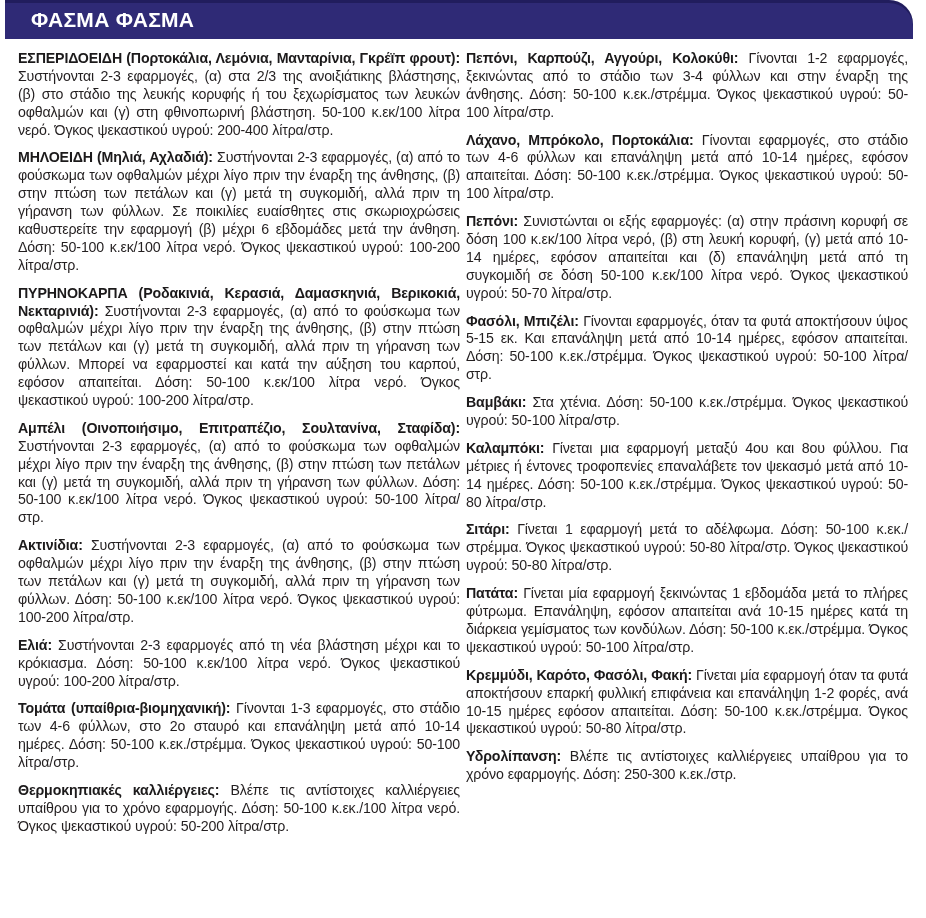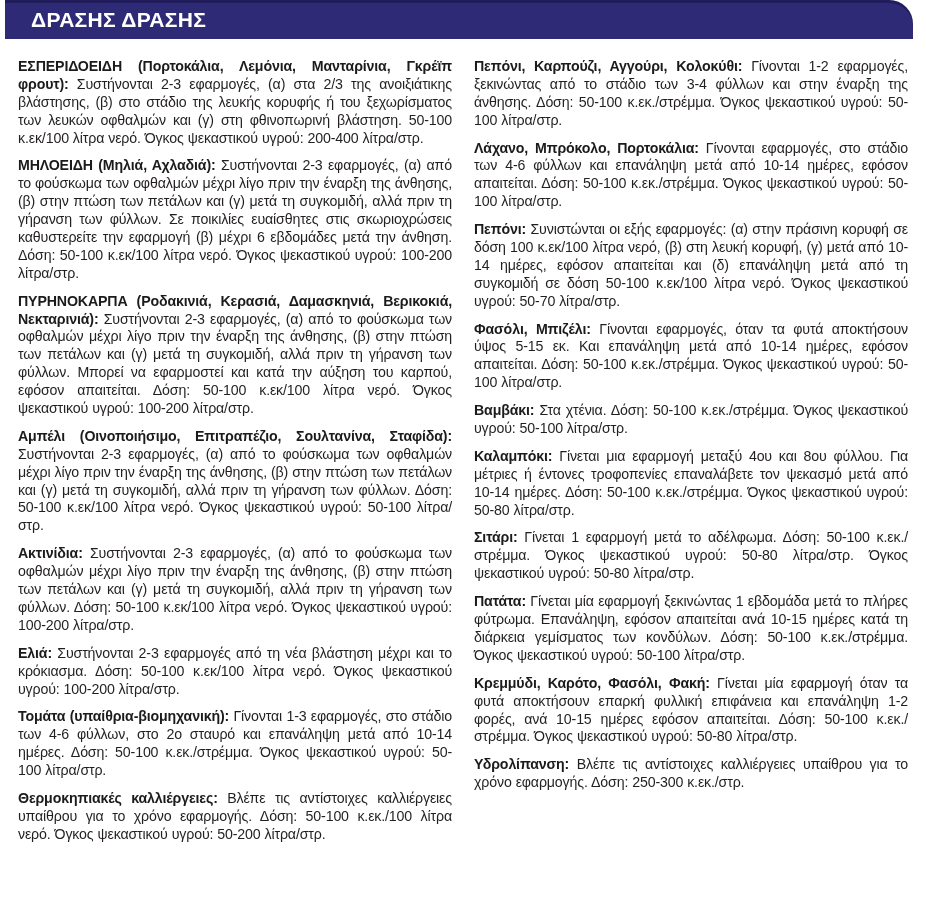--- a/index.html
+++ b/index.html
@@ -29,25 +29,25 @@
   }
   .header-title {
     color: #ffffff;
     font-weight: bold;
     font-size: 21px;
     padding-left: 26px;
     letter-spacing: 0.3px;
   }
   .content {
     position: absolute;
-    top: 58px;
+    top: 50px;
     left: 18px;
     width: 890px;
     display: flex;
-    gap: 22px;
+    gap: 6px;
     justify-content: space-between;
   }
   .col {
     flex: 1 1 0;
     min-width: 0;
   }
   .section {
     margin: 0 0 10px 0;
     text-align: justify;
     font-size: 14.2px;
@@ -59,21 +59,21 @@
   .section b {
     font-weight: bold;
     color: #1c1a1b;
   }
 </style>
 </head>
 <body>
 
 <div class="page">
   <div class="header-bar" style="background: rgb(47, 42, 118);">
-    <span class="header-title" style="color: rgb(255, 255, 255);">ΔΡΑΣΗΣ ΔΡΑΣΗΣ</span>
+    <span class="header-title" style="color: rgb(255, 255, 255);">ΦΑΣΜΑ ΦΑΣΜΑ</span>
   </div>
   <div class="content">
     <div class="col" id="col-left">
         <p class="section"><b>ΕΣΠΕΡΙΔΟΕΙΔΗ (Πορτοκάλια, Λεμόνια, Μανταρίνια, Γκρέϊπ φρουτ):</b><span> Συστήνονται 2-3 εφαρμογές, (α) στα 2/3 της ανοιξιάτικης βλάστησης, (β) στο στάδιο της λευκής κορυφής ή του ξεχωρίσματος των λευκών οφθαλμών και (γ) στη φθινοπωρινή βλάστηση. 50-100 κ.εκ/100 λίτρα νερό. Όγκος ψεκαστικού υγρού: 200-400 λίτρα/στρ.</span></p>
         <p class="section"><b>ΜΗΛΟΕΙΔΗ (Μηλιά, Αχλαδιά):</b><span> Συστήνονται 2-3 εφαρμογές, (α) από το φούσκωμα των οφθαλμών μέχρι λίγο πριν την έναρξη της άνθησης, (β) στην πτώση των πετάλων και (γ) μετά τη συγκομιδή, αλλά πριν τη γήρανση των φύλλων. Σε ποικιλίες ευαίσθητες στις σκωριοχρώσεις καθυστερείτε την εφαρμογή (β) μέχρι 6 εβδομάδες μετά την άνθηση. Δόση: 50-100 κ.εκ/100 λίτρα νερό. Όγκος ψεκαστικού υγρού: 100-200 λίτρα/στρ.</span></p>
         <p class="section"><b>ΠΥΡΗΝΟΚΑΡΠΑ (Ροδακινιά, Κερασιά, Δαμασκηνιά, Βερικοκιά, Νεκταρινιά):</b><span> Συστήνονται 2-3 εφαρμογές, (α) από το φούσκωμα των οφθαλμών μέχρι λίγο πριν την έναρξη της άνθησης, (β) στην πτώση των πετάλων και (γ) μετά τη συγκομιδή, αλλά πριν τη γήρανση των φύλλων. Μπορεί να εφαρμοστεί και κατά την αύξηση του καρπού, εφόσον απαιτείται. Δόση: 50-100 κ.εκ/100 λίτρα νερό. Όγκος ψεκαστικού υγρού: 100-200 λίτρα/στρ.</span></p>
         <p class="section"><b>Αμπέλι (Οινοποιήσιμο, Επιτραπέζιο, Σουλτανίνα, Σταφίδα):</b><span> Συστήνονται 2-3 εφαρμογές, (α) από το φούσκωμα των οφθαλμών μέχρι λίγο πριν την έναρξη της άνθησης, (β) στην πτώση των πετάλων και (γ) μετά τη συγκομιδή, αλλά πριν τη γήρανση των φύλλων. Δόση: 50-100 κ.εκ/100 λίτρα νερό. Όγκος ψεκαστικού υγρού: 50-100 λίτρα/στρ.</span></p>
         <p class="section"><b>Ακτινίδια:</b><span> Συστήνονται 2-3 εφαρμογές, (α) από το φούσκωμα των οφθαλμών μέχρι λίγο πριν την έναρξη της άνθησης, (β) στην πτώση των πετάλων και (γ) μετά τη συγκομιδή, αλλά πριν τη γήρανση των φύλλων. Δόση: 50-100 κ.εκ/100 λίτρα νερό. Όγκος ψεκαστικού υγρού: 100-200 λίτρα/στρ.</span></p>
         <p class="section"><b>Ελιά:</b><span> Συστήνονται 2-3 εφαρμογές από τη νέα βλάστηση μέχρι και το κρόκιασμα. Δόση: 50-100 κ.εκ/100 λίτρα νερό. Όγκος ψεκαστικού υγρού: 100-200 λίτρα/στρ.</span></p>
         <p class="section"><b>Τομάτα (υπαίθρια-βιομηχανική):</b><span> Γίνονται 1-3 εφαρμογές, στο στάδιο των 4-6 φύλλων, στο 2ο σταυρό και επανάληψη μετά από 10-14 ημέρες. Δόση: 50-100 κ.εκ./στρέμμα. Όγκος ψεκαστικού υγρού: 50-100 λίτρα/στρ.</span></p>

